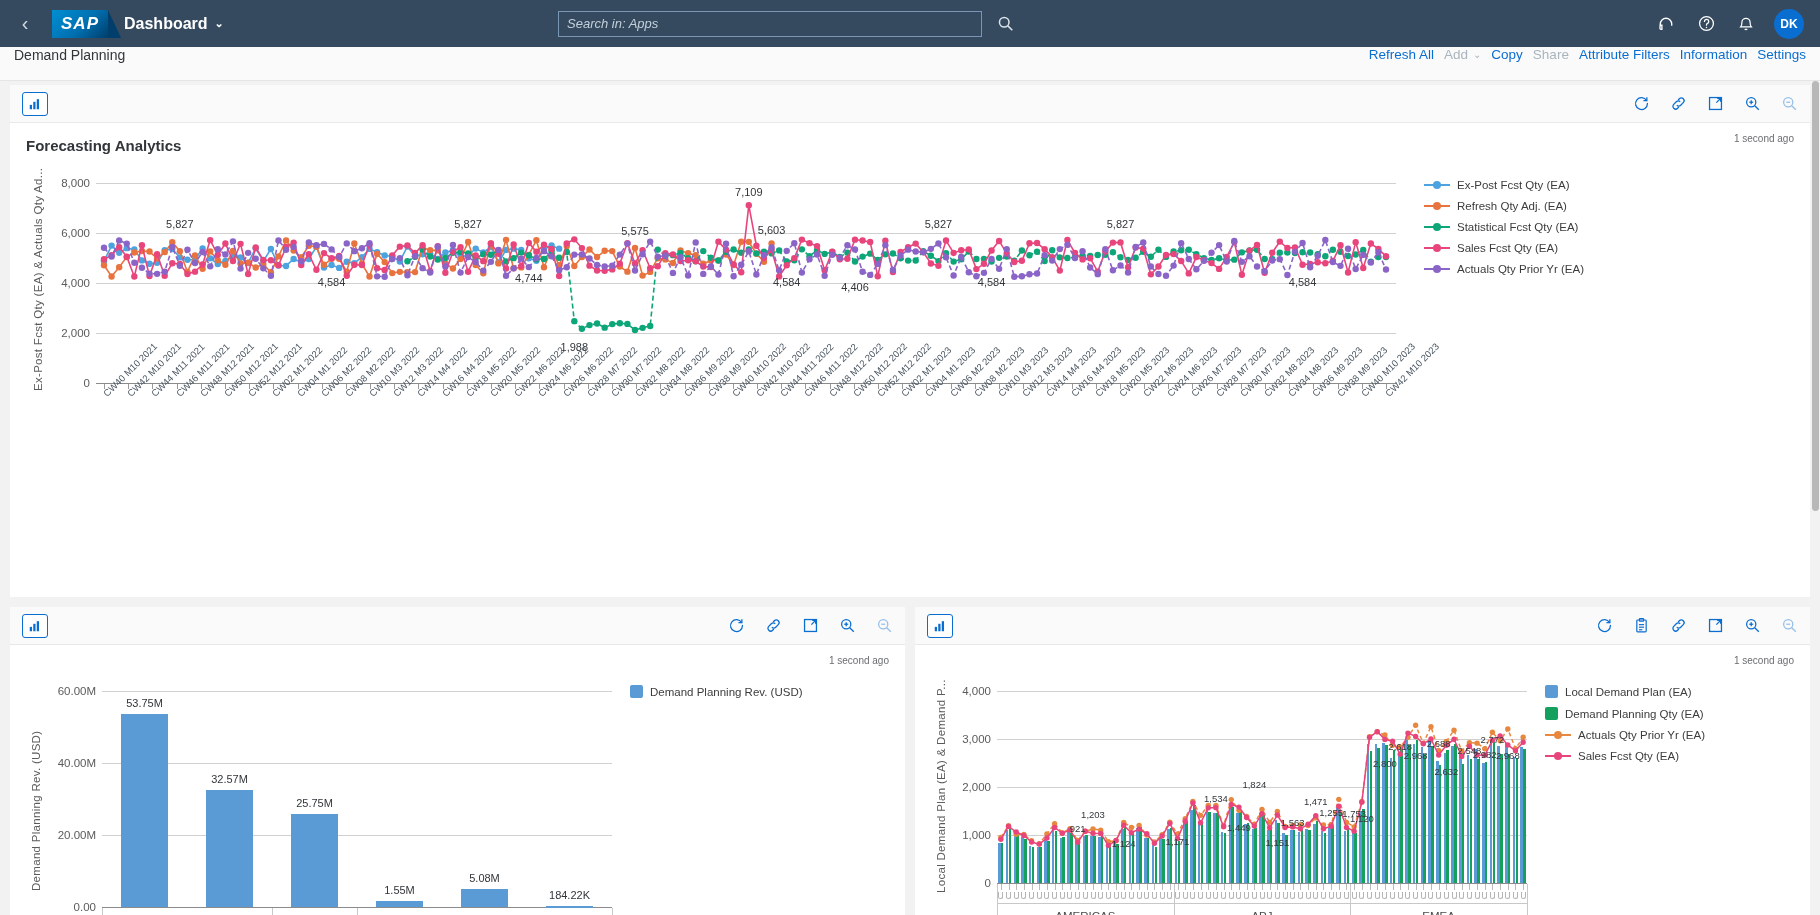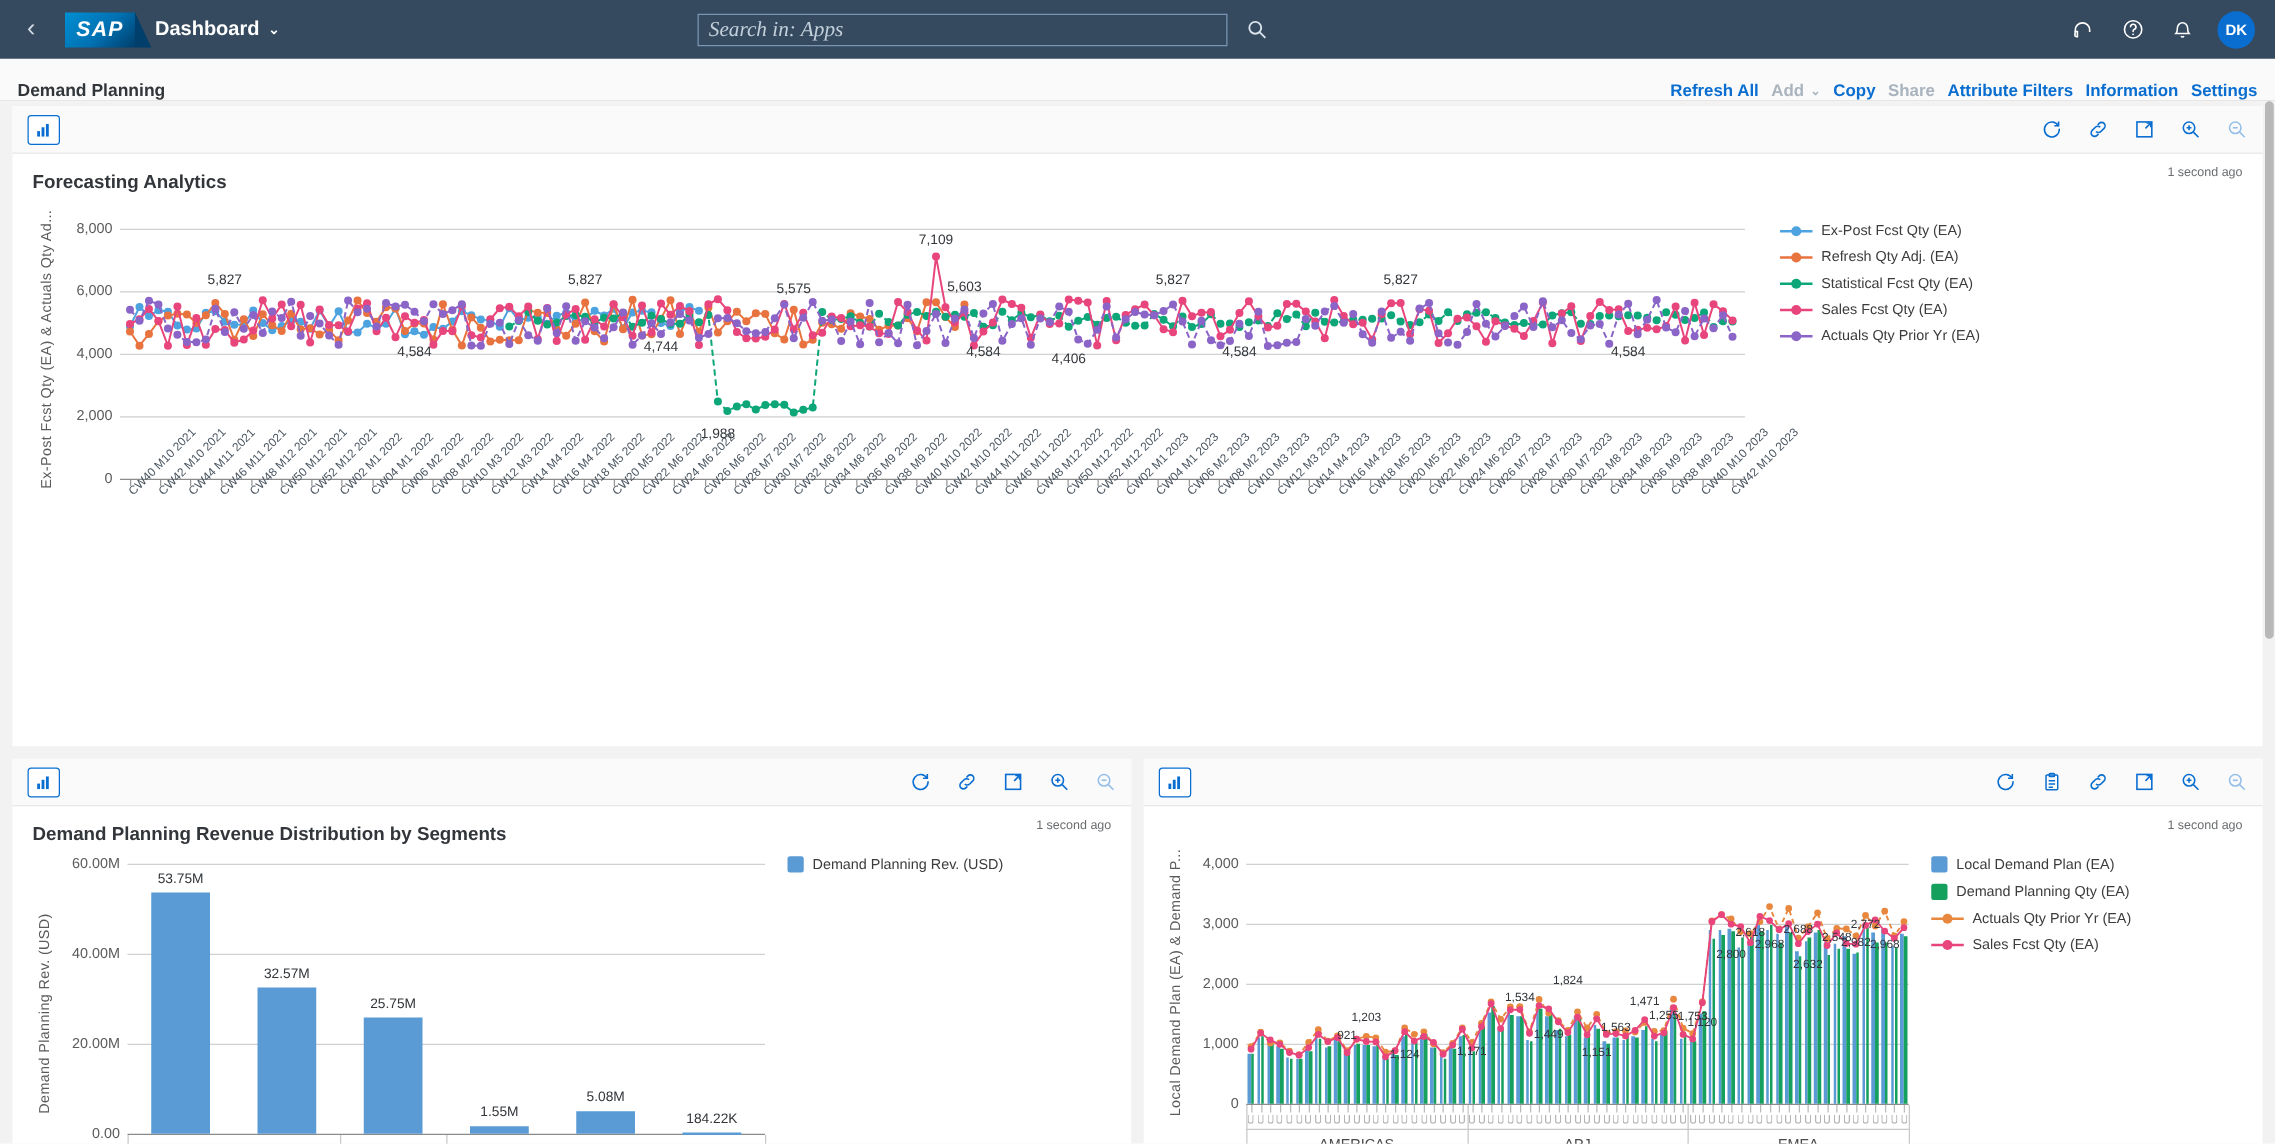--- a/index.html
+++ b/index.html
@@ -45,22 +45,22 @@
     position: absolute; left: 558px; top: 0; height: 47px;
     display: flex; align-items: center;
   }
   .search-box {
     width: 424px; height: 26px;
     background: #354a5f; border: 1px solid #7996b4;
     padding: 0 8px; display: flex; align-items: center;
   }
   .search-box input {
     width: 100%; background: transparent; border: 0; outline: 0;
-    color: #ffffff; font-size: 17px; font-style: italic;
-    font-family: Liberation Serif, serif;
+    color: #ffffff; font-size: 13px; font-style: italic;
+    font-family: Liberation Sans, sans-serif;
   }
   .search-box input::placeholder { color: #c3d0db; font-style: italic; }
   .search-go {
     width: 34px; height: 34px; margin-left: 6px;
     display: flex; align-items: center; justify-content: center;
     cursor: pointer;
   }
   .shell-right {
     margin-left: auto; display: flex; align-items: center;
     gap: 4px; padding-right: 16px;
@@ -74,21 +74,21 @@
     background: #0a6ed1; color: #fff;
     display: flex; align-items: center; justify-content: center;
     font-size: 12px; font-weight: bold; cursor: pointer;
     margin-left: 6px;
   }
 
   
   .page-toolbar {
     height: 34px; background: #fafafa;
     border-bottom: 1px solid #e5e5e5;
-    display: flex; align-items: flex-end; padding: 0 14px; font-weight: bold;
+    display: flex; align-items: flex-start; padding: 0 14px;
   }
   .page-title { font-size: 14px; color: #32363a; }
   .toolbar-actions {
     margin-left: auto; display: flex; align-items: center; gap: 10px;
   }
   .tb-action {
     font-size: 13.5px; color: #0a6ed1; cursor: pointer;
     display: flex; align-items: center; gap: 5px; white-space: nowrap;
   }
   .tb-action.disabled { color: #a9b4be; cursor: default; }
@@ -1151,21 +1151,20 @@
           <svg width="17" height="17" viewBox="0 0 20 20" fill="none" stroke="#0a6ed1" stroke-width="1.5">
             <circle cx="8.5" cy="8.5" r="5.4"></circle>
               <line x1="12.6" y1="12.6" x2="17.4" y2="17.4"></line>
             <line x1="6.2" y1="8.5" x2="10.8" y2="8.5"></line>
           </svg>
         </div>
       </div>
     </div>
 
     <div class="card-body" style="height:270px;">
-      <div class="card-title">Demand Planning Revenue Distribution by Segments</div>
       <div class="timestamp">1 second ago</div>
 
       <div class="plot" style="position:absolute;left:16px;top:32px;width:865px;height:240px;">
 
         <div class="axis-label-y" style="left:4px;top:14px;height:200px;">Demand Planning Rev. (USD)</div>
 
         <div class="ytick" style="left:12px;top:14px;width:58px;">60.00M</div>
         <div class="ytick" style="left:12px;top:86px;width:58px;">40.00M</div>
         <div class="ytick" style="left:12px;top:158px;width:58px;">20.00M</div>
         <div class="ytick" style="left:12px;top:230px;width:58px;">0.00</div>

